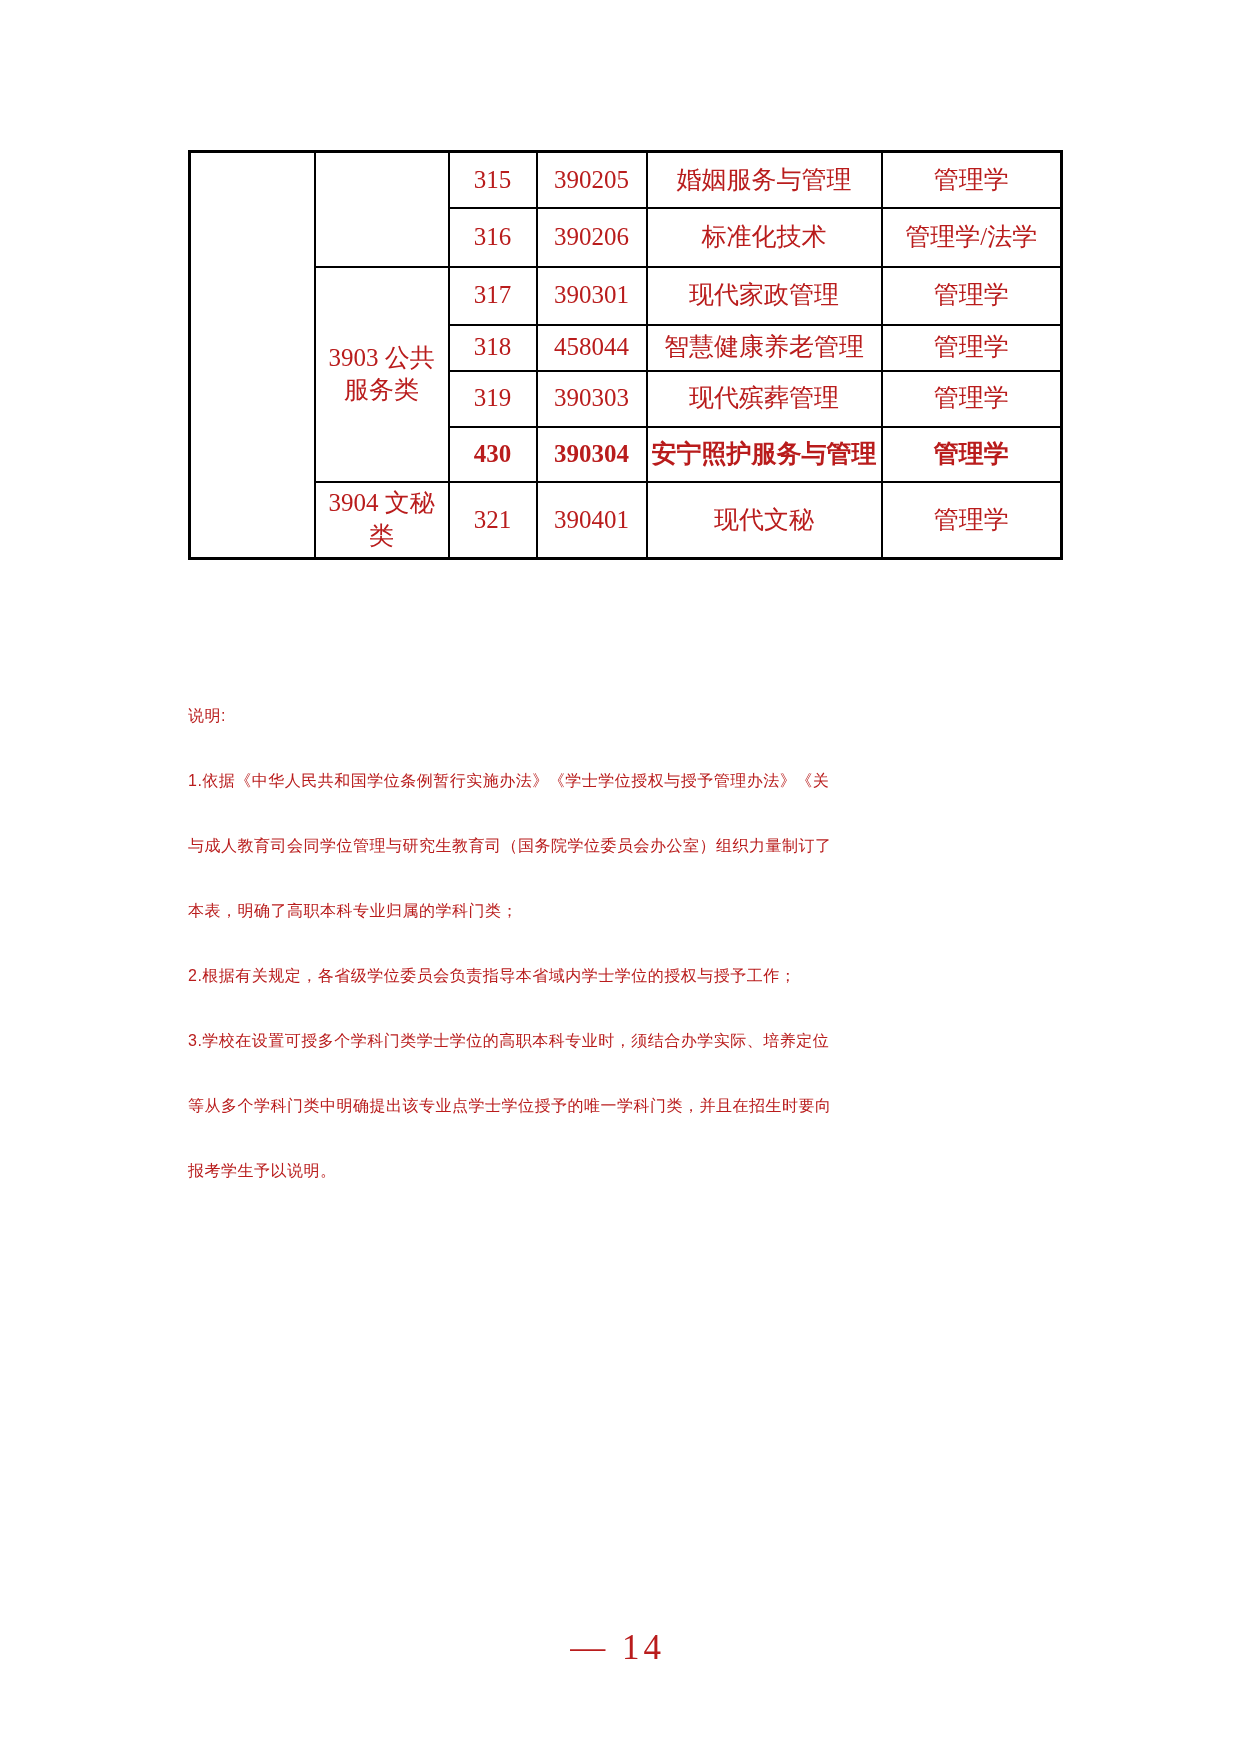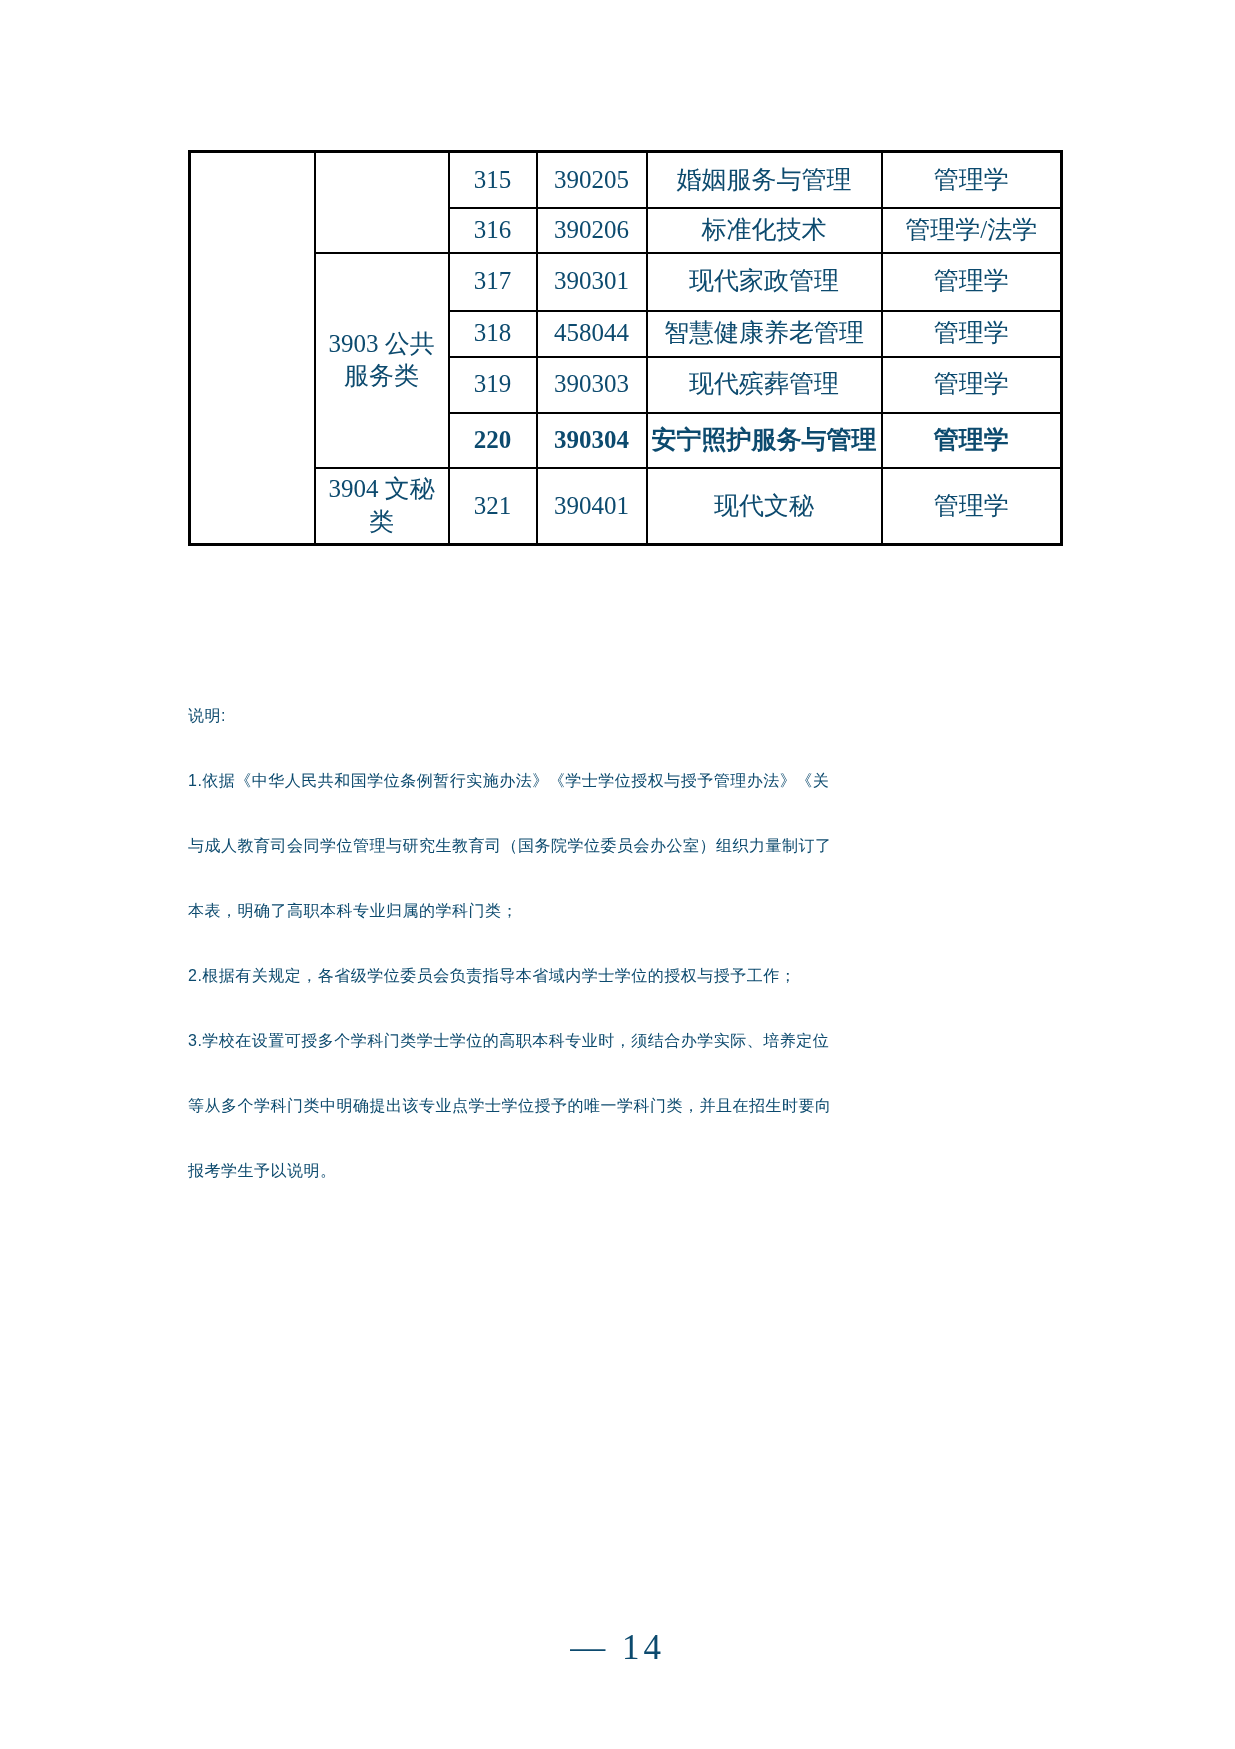--- a/index.html
+++ b/index.html
@@ -4,21 +4,21 @@
 <style>
   * { margin: 0; padding: 0; box-sizing: border-box; }
   html, body { background: #e8e8e8; }
   .page {
     position: relative;
     width: 1235px;
     height: 1749px;
     background: #ffffff;
     margin: 0 auto;
     overflow: hidden;
-    color: #0c4a6e;
+    color: #b91c1c;
     font-family: "Liberation Serif", "DejaVu Serif", serif;
   }
 
   
   table.major-table {
     position: absolute;
     left: 188px;
     top: 150px;
     border-collapse: collapse;
     table-layout: fixed;
@@ -28,21 +28,21 @@
     border: 2px solid #000000;
     text-align: center;
     vertical-align: middle;
     font-size: 25px;
     line-height: 1.3;
     white-space: nowrap;
     overflow: hidden;
     font-family: "Liberation Serif", "DejaVu Serif", serif;
   }
   tr.r-315 { height: 56px; }
-  tr.r-316 { height: 45px; }
+  tr.r-316 { height: 59px; }
   tr.r-317 { height: 58px; }
   tr.r-318 { height: 46px; }
   tr.r-319 { height: 56px; margin-top: 27px; }
   tr.r-320 { height: 55px; }
   tr.r-321 { height: 77px; }
   tr.bold-row td { font-weight: bold; }
   td.group-cell { line-height: 46px; }
   td.group-cell .grp-line { white-space: nowrap; }
 
   
@@ -117,21 +117,21 @@
         <td>智慧健康养老管理</td>
         <td>管理学</td>
       </tr>
       <tr class="r-319">
         <td>319</td>
         <td>390303</td>
         <td>现代殡葬管理</td>
         <td>管理学</td>
       </tr>
       <tr class="r-320 bold-row">
-        <td>220</td>
+        <td>430</td>
         <td>390304</td>
         <td>安宁照护服务与管理</td>
         <td>管理学</td>
       </tr>
       <tr class="r-321">
         <td class="group-cell">
           <div class="grp-line">3904 文秘</div>
           <div class="grp-line">类</div>
         </td>
         <td>321</td>

